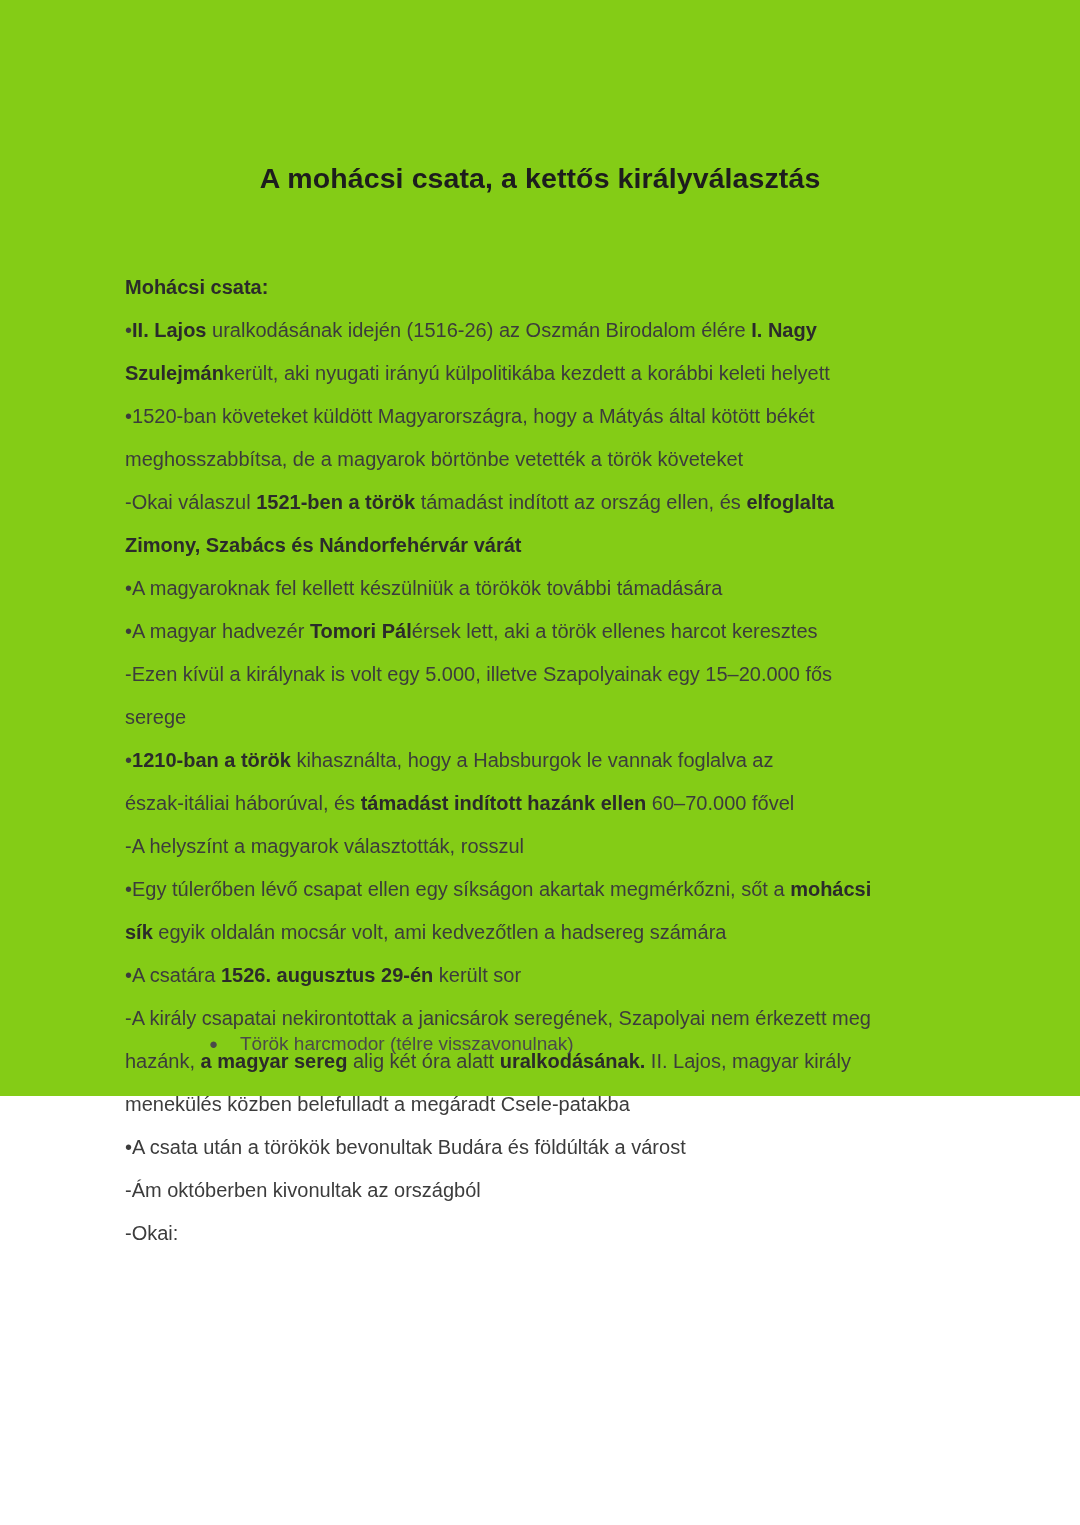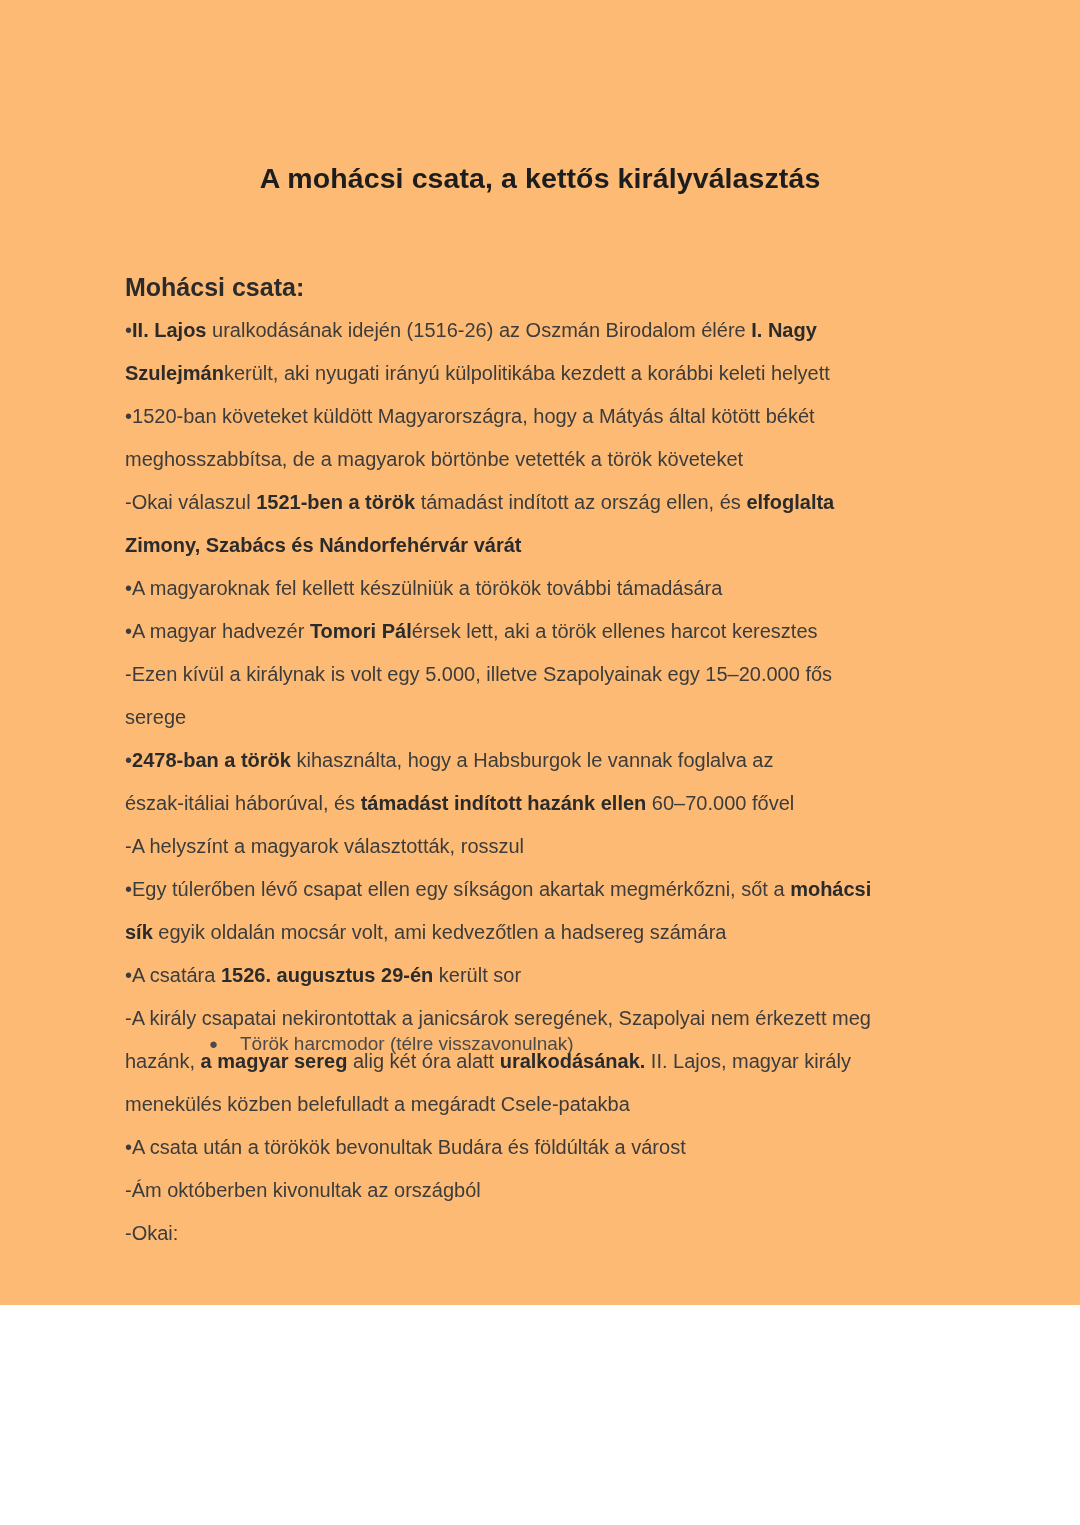--- a/index.html
+++ b/index.html
@@ -12,43 +12,43 @@
     width: 1080px;
     height: 1525px;
     font-family: "Liberation Sans", sans-serif;
     color: #3c3c3c;
     -webkit-font-smoothing: antialiased;
     overflow: hidden;
   }
   .page {
     position: relative;
     width: 1080px;
-    height: 1305px;
+    height: 1096px;
     box-sizing: border-box;
-    background: #fdba74;
+    background: #84cc16;
   }
   .doc-title {
     position: absolute;
     left: 0;
     right: 0;
     top: 143px;
     text-align: center;
     font-size: 28.5px;
     font-weight: bold;
     color: #1d1d1d;
     letter-spacing: 0.1px;
   }
   .content {
     position: absolute;
     left: 125px;
     top: 266px;
     width: 840px;
   }
   .section-heading {
-    font-size: 25px;
+    font-size: 20px;
     font-weight: bold;
     color: #2b2b2b;
     line-height: 43px;
     margin: 0;
   }
   .para {
     font-size: 20px;
     line-height: 43px;
     color: #3c3c3c;
     margin: 0;
@@ -101,21 +101,21 @@
         <div class="para"><span class="bullet-mark">•</span><b>II. Lajos</b><span> uralkodásának idején (1516-26) az Oszmán Birodalom élére </span><b>I. Nagy</b></div>
         <div class="para"><b>Szulejmán</b><span>került, aki nyugati irányú külpolitikába kezdett a korábbi keleti helyett</span></div>
         <div class="para"><span class="bullet-mark">•</span><span>1520-ban követeket küldött Magyarországra, hogy a Mátyás által kötött békét</span></div>
         <div class="para"><span>meghosszabbítsa, de a magyarok börtönbe vetették a török követeket</span></div>
         <div class="para"><span class="bullet-mark">-</span><span>Okai válaszul </span><b>1521-ben a török</b><span> támadást indított az ország ellen, és </span><b>elfoglalta</b></div>
         <div class="para"><b>Zimony, Szabács és Nándorfehérvár várát</b></div>
         <div class="para"><span class="bullet-mark">•</span><span>A magyaroknak fel kellett készülniük a törökök további támadására</span></div>
         <div class="para"><span class="bullet-mark">•</span><span>A magyar hadvezér </span><b>Tomori Pál</b><span>érsek lett, aki a török ellenes harcot keresztes</span></div>
         <div class="para"><span class="bullet-mark">-</span><span>Ezen kívül a királynak is volt egy 5.000, illetve Szapolyainak egy 15–20.000 fős</span></div>
         <div class="para"><span>serege</span></div>
-        <div class="para"><span class="bullet-mark">•</span><b>2478-ban a török</b><span> kihasználta, hogy a Habsburgok le vannak foglalva az</span></div>
+        <div class="para"><span class="bullet-mark">•</span><b>1210-ban a török</b><span> kihasználta, hogy a Habsburgok le vannak foglalva az</span></div>
         <div class="para"><span>észak-itáliai háborúval, és </span><b>támadást indított hazánk ellen</b><span> 60–70.000 fővel</span></div>
         <div class="para"><span class="bullet-mark">-</span><span>A helyszínt a magyarok választották, rosszul</span></div>
         <div class="para"><span class="bullet-mark">•</span><span>Egy túlerőben lévő csapat ellen egy síkságon akartak megmérkőzni, sőt a </span><b>mohácsi</b></div>
         <div class="para"><b>sík</b><span> egyik oldalán mocsár volt, ami kedvezőtlen a hadsereg számára</span></div>
         <div class="para"><span class="bullet-mark">•</span><span>A csatára </span><b>1526. augusztus 29-én</b><span> került sor</span></div>
         <div class="para"><span class="bullet-mark">-</span><span>A király csapatai nekirontottak a janicsárok seregének, Szapolyai nem érkezett meg</span></div>
         <div class="para"><span>hazánk, </span><b>a magyar sereg</b><span> alig két óra alatt </span><b>uralkodásának.</b><span> II. Lajos, magyar király</span></div>
         <div class="para"><span>menekülés közben belefulladt a megáradt Csele-patakba</span></div>
         <div class="para"><span class="bullet-mark">•</span><span>A csata után a törökök bevonultak Budára és földúlták a várost</span></div>
         <div class="para"><span class="bullet-mark">-</span><span>Ám októberben kivonultak az országból</span></div>

